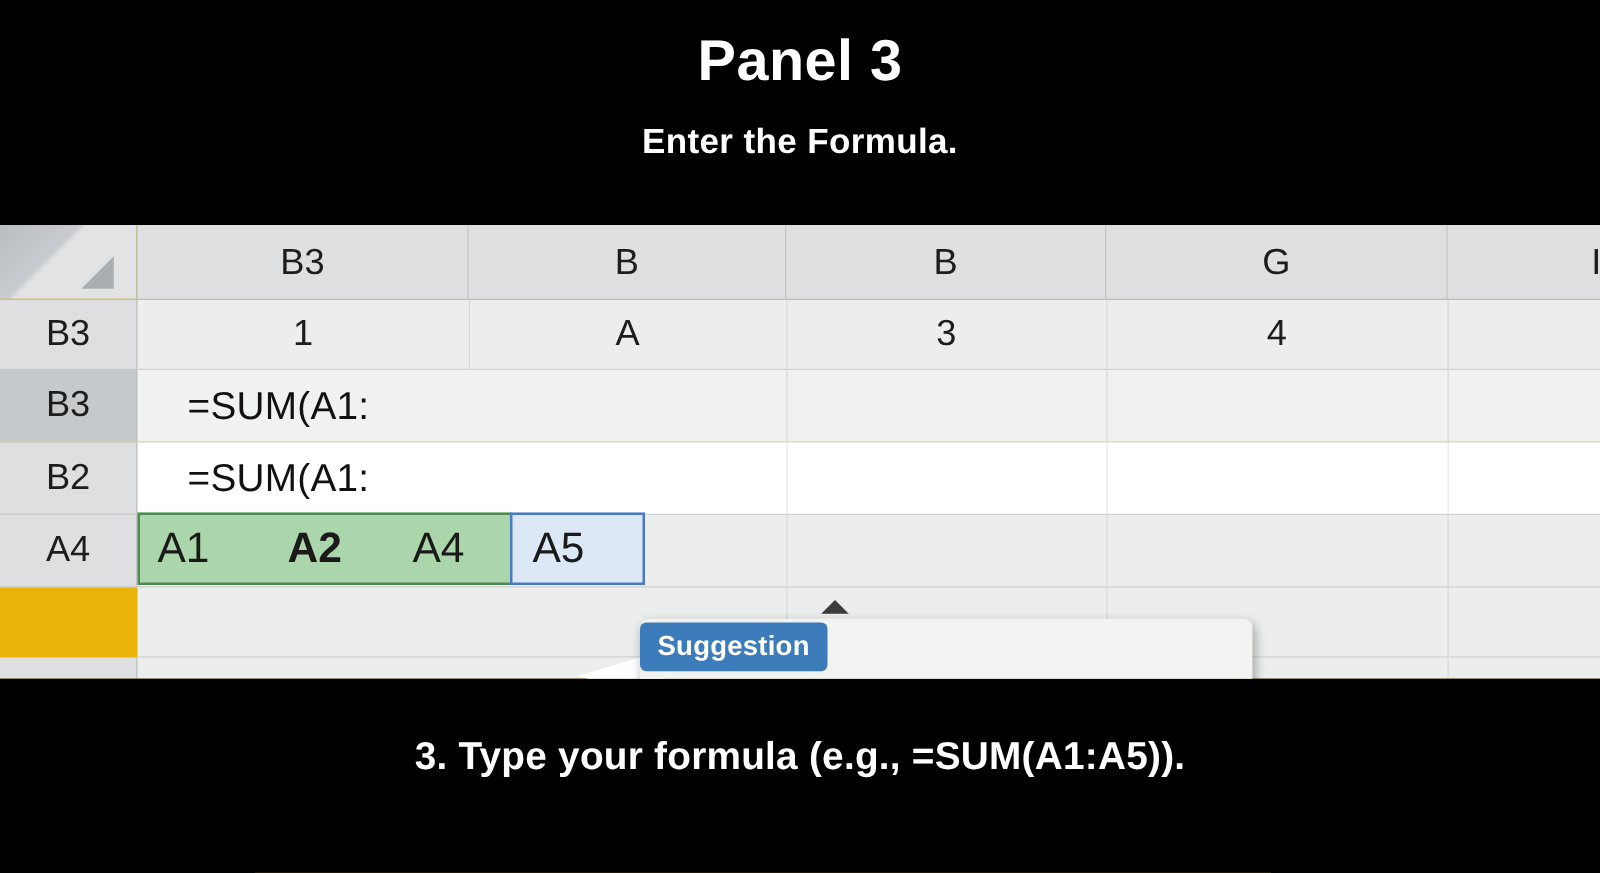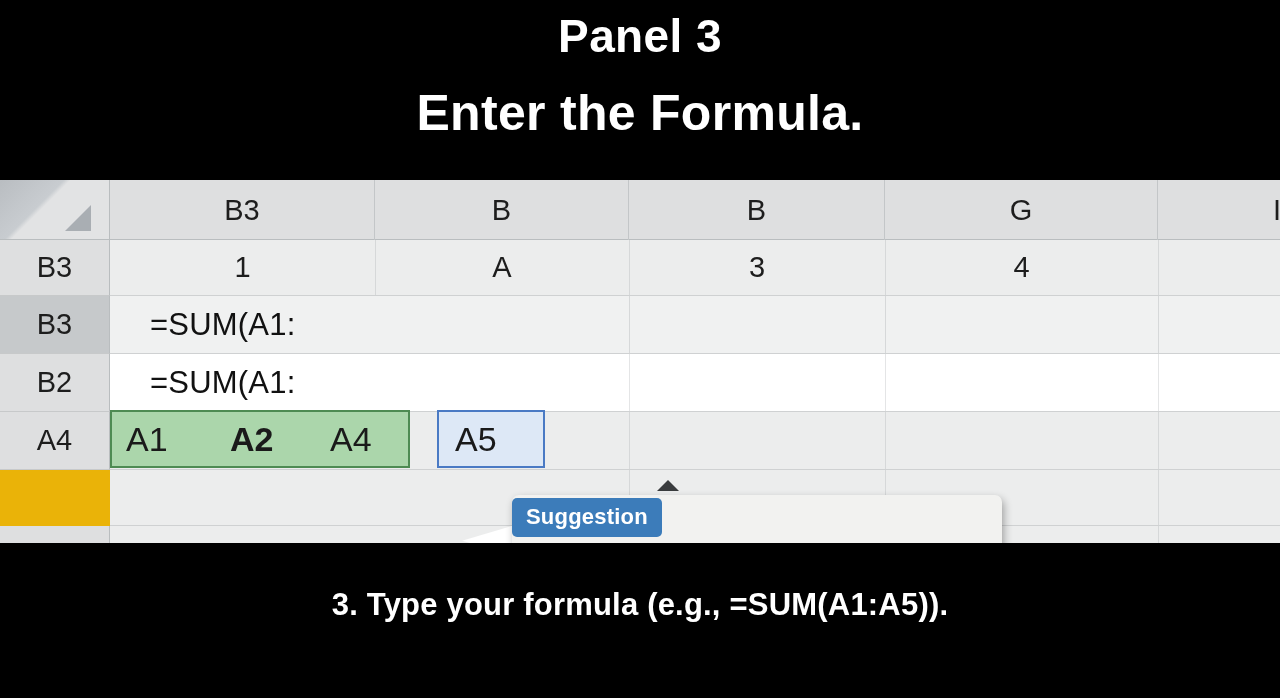--- a/index.html
+++ b/index.html
@@ -23,33 +23,33 @@
   
   .title-block {
     position: absolute;
     left: 0; top: 0;
     width: 1280px; height: 180px;
     background: #000000;
     display: flex;
     flex-direction: column;
     align-items: center;
     justify-content: flex-start;
-    padding-top: 10px;
+    padding-top: 22px;
   }
   .title-line-1 {
     color: #ffffff;
     font-size: 46px;
     font-weight: bold;
     letter-spacing: 0.4px;
     line-height: 1.15;
     text-align: center;
   }
   .title-line-2 {
     color: #ffffff;
-    font-size: 50px;
+    font-size: 28px;
     font-weight: bold;
     letter-spacing: 0.3px;
     line-height: 1.15;
     text-align: center;
     margin-top: 22px;
   }
 
   
   .sheet {
     position: absolute;
@@ -312,21 +312,21 @@
       <div class="vline" style="left:519px;"></div>
       <div class="vline" style="left:775px;"></div>
       <div class="vline" style="left:1048px;"></div>
 
       <div class="sel-green" style="left:0px; top:-2px; width:300px; height:58px;">
         <span class="sel-label" style="left:14px;">A1</span>
         <span class="sel-label" style="left:118px;font-weight:bold;">A2</span>
         <span class="sel-label" style="left:218px;">A4</span>
       </div>
 
-      <div class="sel-blue" style="left:298px; top:-2px; width:108px; height:58px;margin-left:29px;">
+      <div class="sel-blue" style="left:298px; top:-2px; width:108px; height:58px;">
         <span class="sel-label" style="left:16px;">A5</span>
       </div>
     </div>
 
     <div class="grid-row plain" style="top:290px;height:56px;">
       <div class="vline" style="left:519px;"></div>
       <div class="vline" style="left:775px;"></div>
       <div class="vline" style="left:1048px;"></div>
     </div>
 

